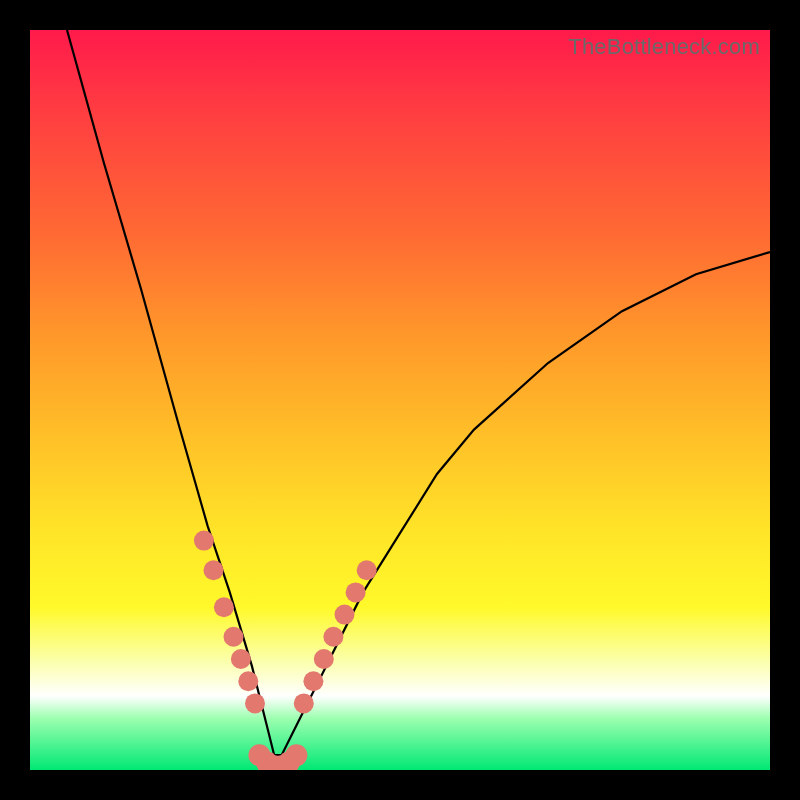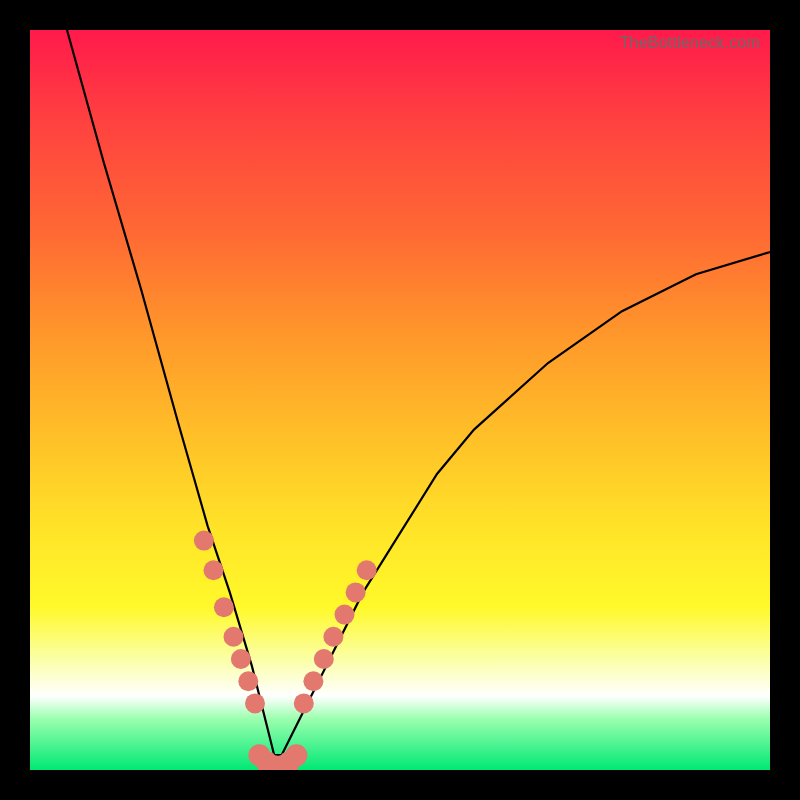--- a/index.html
+++ b/index.html
@@ -33,21 +33,21 @@
       #fbffa6 85%,
       #ffffff 90%,
       #9dffb0 93%,
       #00e874 100%);
   }
   .watermark {
     position: absolute;
     top: 4px;
     right: 10px;
     color: #6a6a6a;
-    font-size: 16px;
+    font-size: 22px;
     font-weight: 500;
     letter-spacing: 0.2px;
     text-align: right;
   }
   svg.overlay {
     position: absolute;
     left: 0;
     top: 0;
     width: 740px;
     height: 740px;

